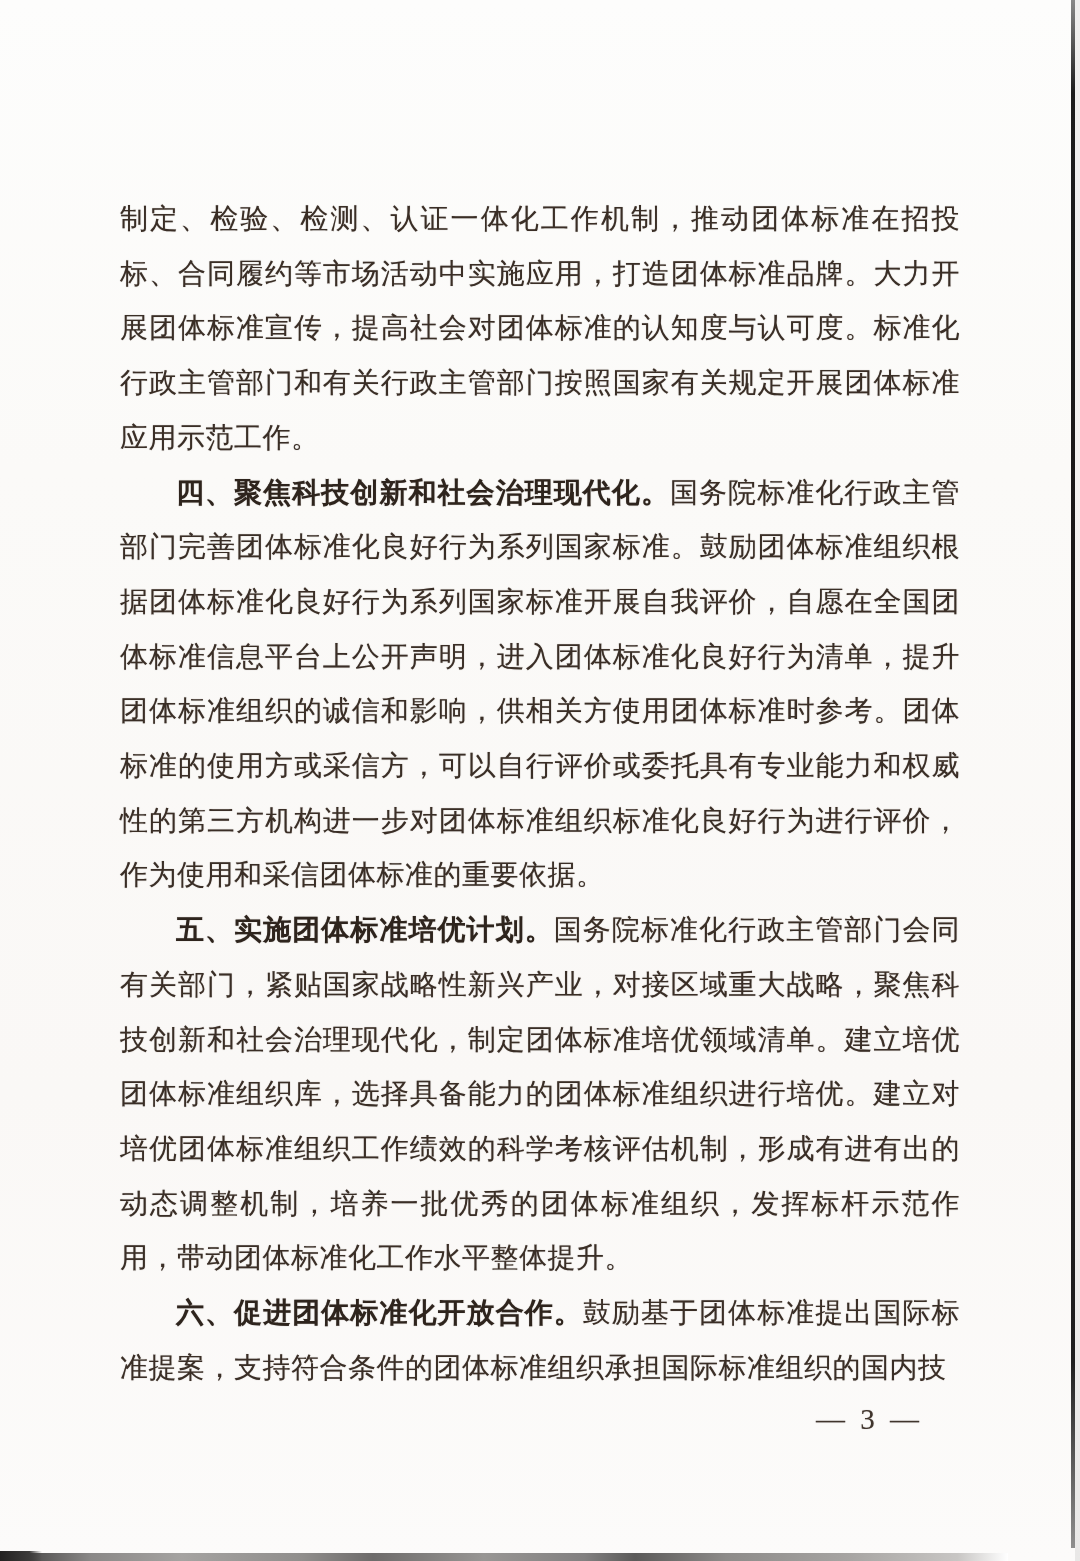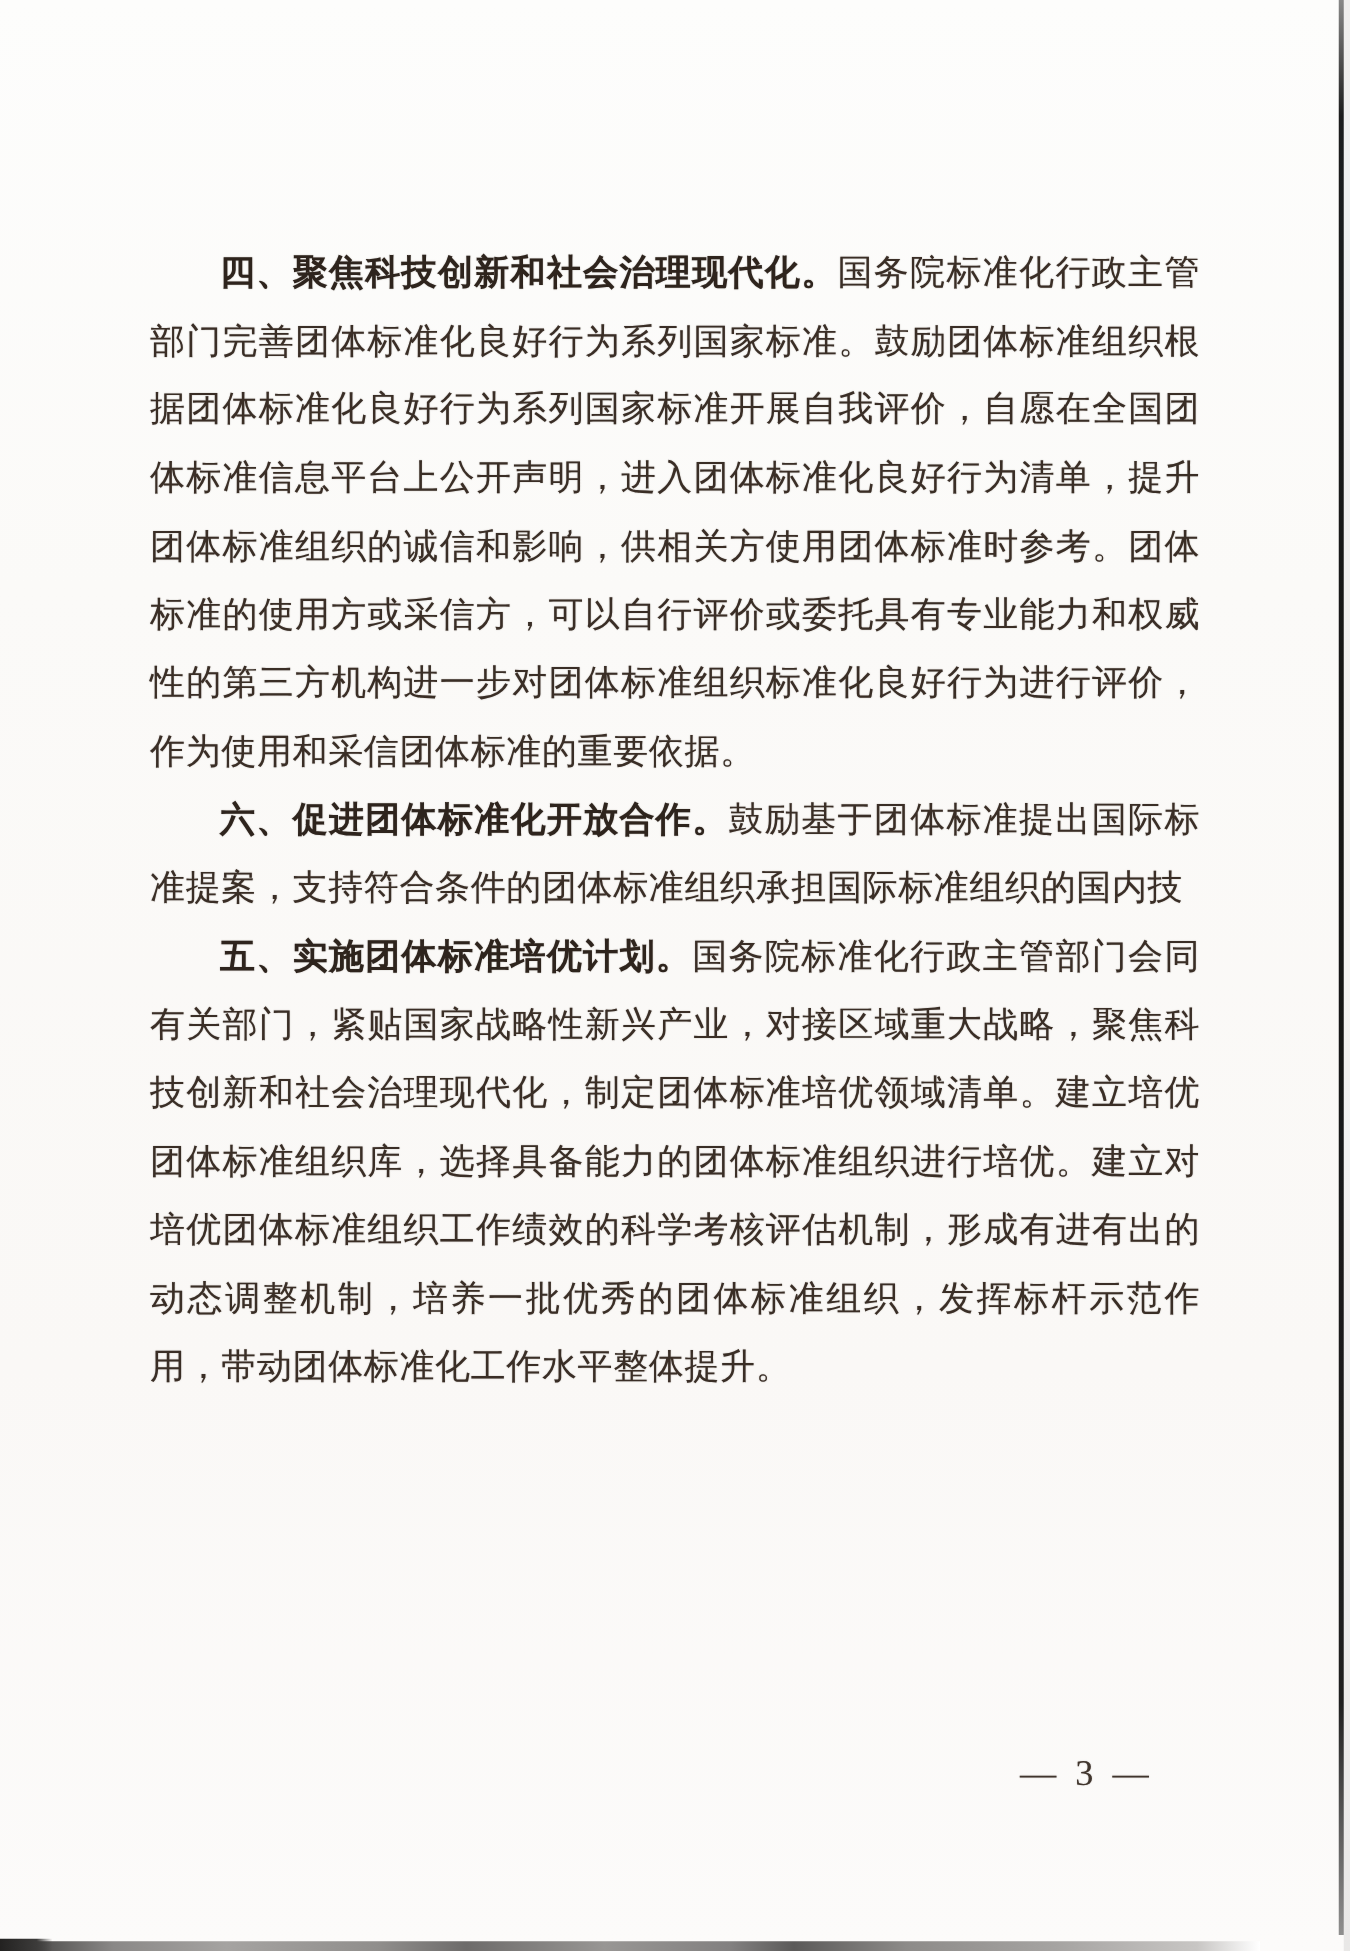--- a/index.html
+++ b/index.html
@@ -100,23 +100,24 @@
     height: 10px;
     background: linear-gradient(90deg, #232221 0%, #3c3b3a 70%, rgba(60,59,58,0) 100%);
   }
 </style>
 </head>
 <body>
 
 <div class="page">
 
   <div class="doc-body">
+    <p><strong></strong><span>制定、检验、检测、认证一体化工作机制，推动团体标准在招投标、合同履约等市场活动中实施应用，打造团体标准品牌。大力开展团体标准宣传，提高社会对团体标准的认知度与认可度。标准化行政主管部门和有关行政主管部门按照国家有关规定开展团体标准应用示范工作。</span></p>
     <p class="indent"><strong>四、聚焦科技创新和社会治理现代化。</strong><span>国务院标准化行政主管部门完善团体标准化良好行为系列国家标准。鼓励团体标准组织根据团体标准化良好行为系列国家标准开展自我评价，自愿在全国团体标准信息平台上公开声明，进入团体标准化良好行为清单，提升团体标准组织的诚信和影响，供相关方使用团体标准时参考。团体标准的使用方或采信方，可以自行评价或委托具有专业能力和权威性的第三方机构进一步对团体标准组织标准化良好行为进行评价，作为使用和采信团体标准的重要依据。</span></p>
+    <p class="indent"><strong>五、实施团体标准培优计划。</strong><span>国务院标准化行政主管部门会同有关部门，紧贴国家战略性新兴产业，对接区域重大战略，聚焦科技创新和社会治理现代化，制定团体标准培优领域清单。建立培优团体标准组织库，选择具备能力的团体标准组织进行培优。建立对培优团体标准组织工作绩效的科学考核评估机制，形成有进有出的动态调整机制，培养一批优秀的团体标准组织，发挥标杆示范作用，带动团体标准化工作水平整体提升。</span></p>
     <p class="indent"><strong>六、促进团体标准化开放合作。</strong><span>鼓励基于团体标准提出国际标准提案，支持符合条件的团体标准组织承担国际标准组织的国内技</span></p>
-    <p class="indent"><strong>五、实施团体标准培优计划。</strong><span>国务院标准化行政主管部门会同有关部门，紧贴国家战略性新兴产业，对接区域重大战略，聚焦科技创新和社会治理现代化，制定团体标准培优领域清单。建立培优团体标准组织库，选择具备能力的团体标准组织进行培优。建立对培优团体标准组织工作绩效的科学考核评估机制，形成有进有出的动态调整机制，培养一批优秀的团体标准组织，发挥标杆示范作用，带动团体标准化工作水平整体提升。</span></p>
   </div>
 
   <div class="page-number">— 3 —</div>
 
   <div class="scan-right-shade"></div>
   <div class="scan-edge-line"></div>
   <div class="scan-bottom-edge"></div>
   <div class="scan-bottom-corner"></div>
 
 </div>

